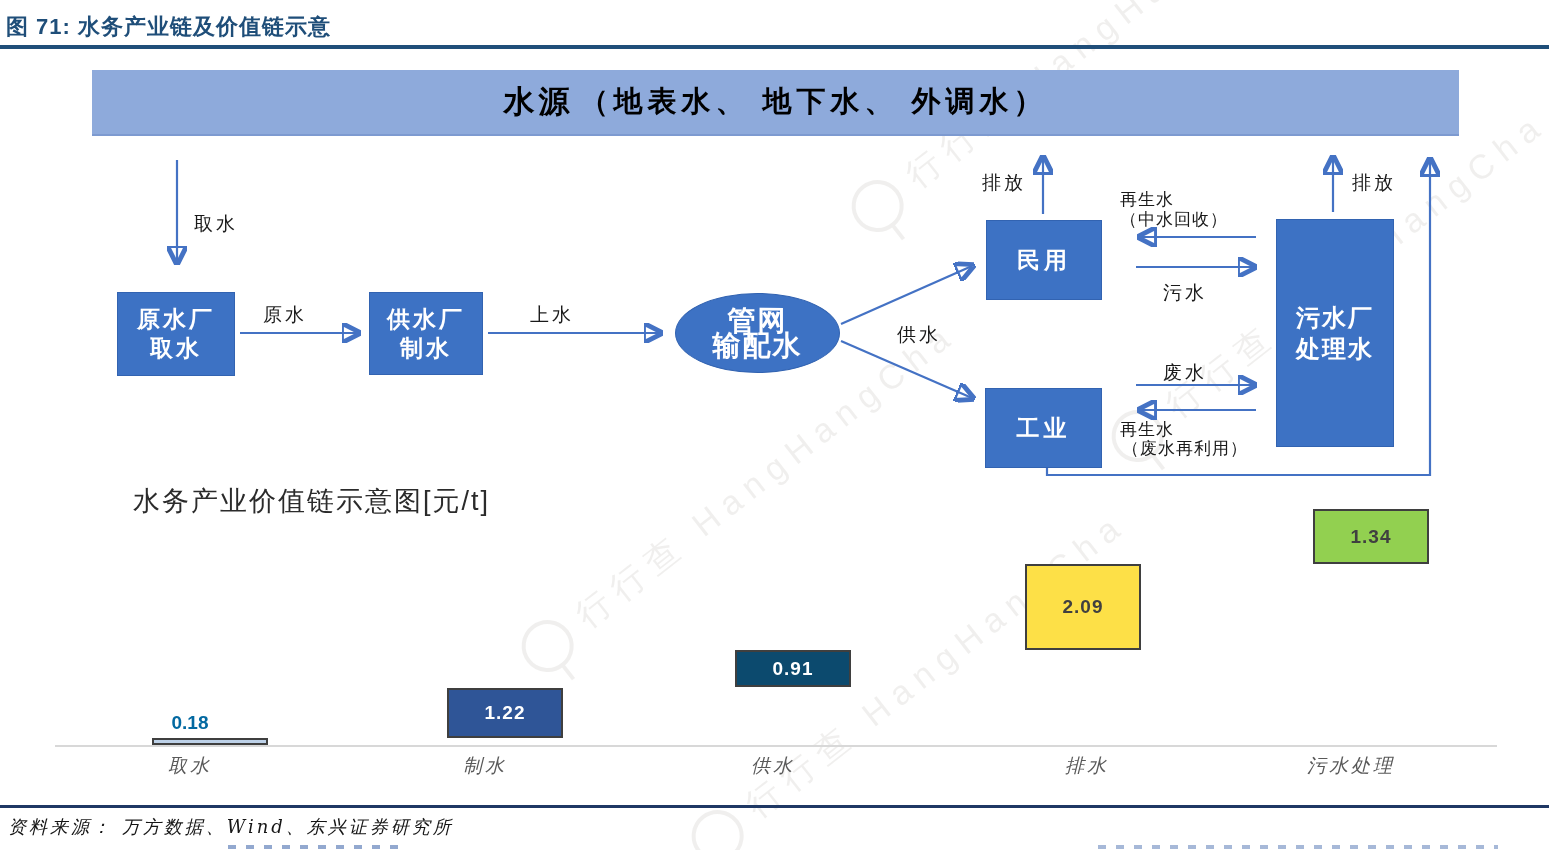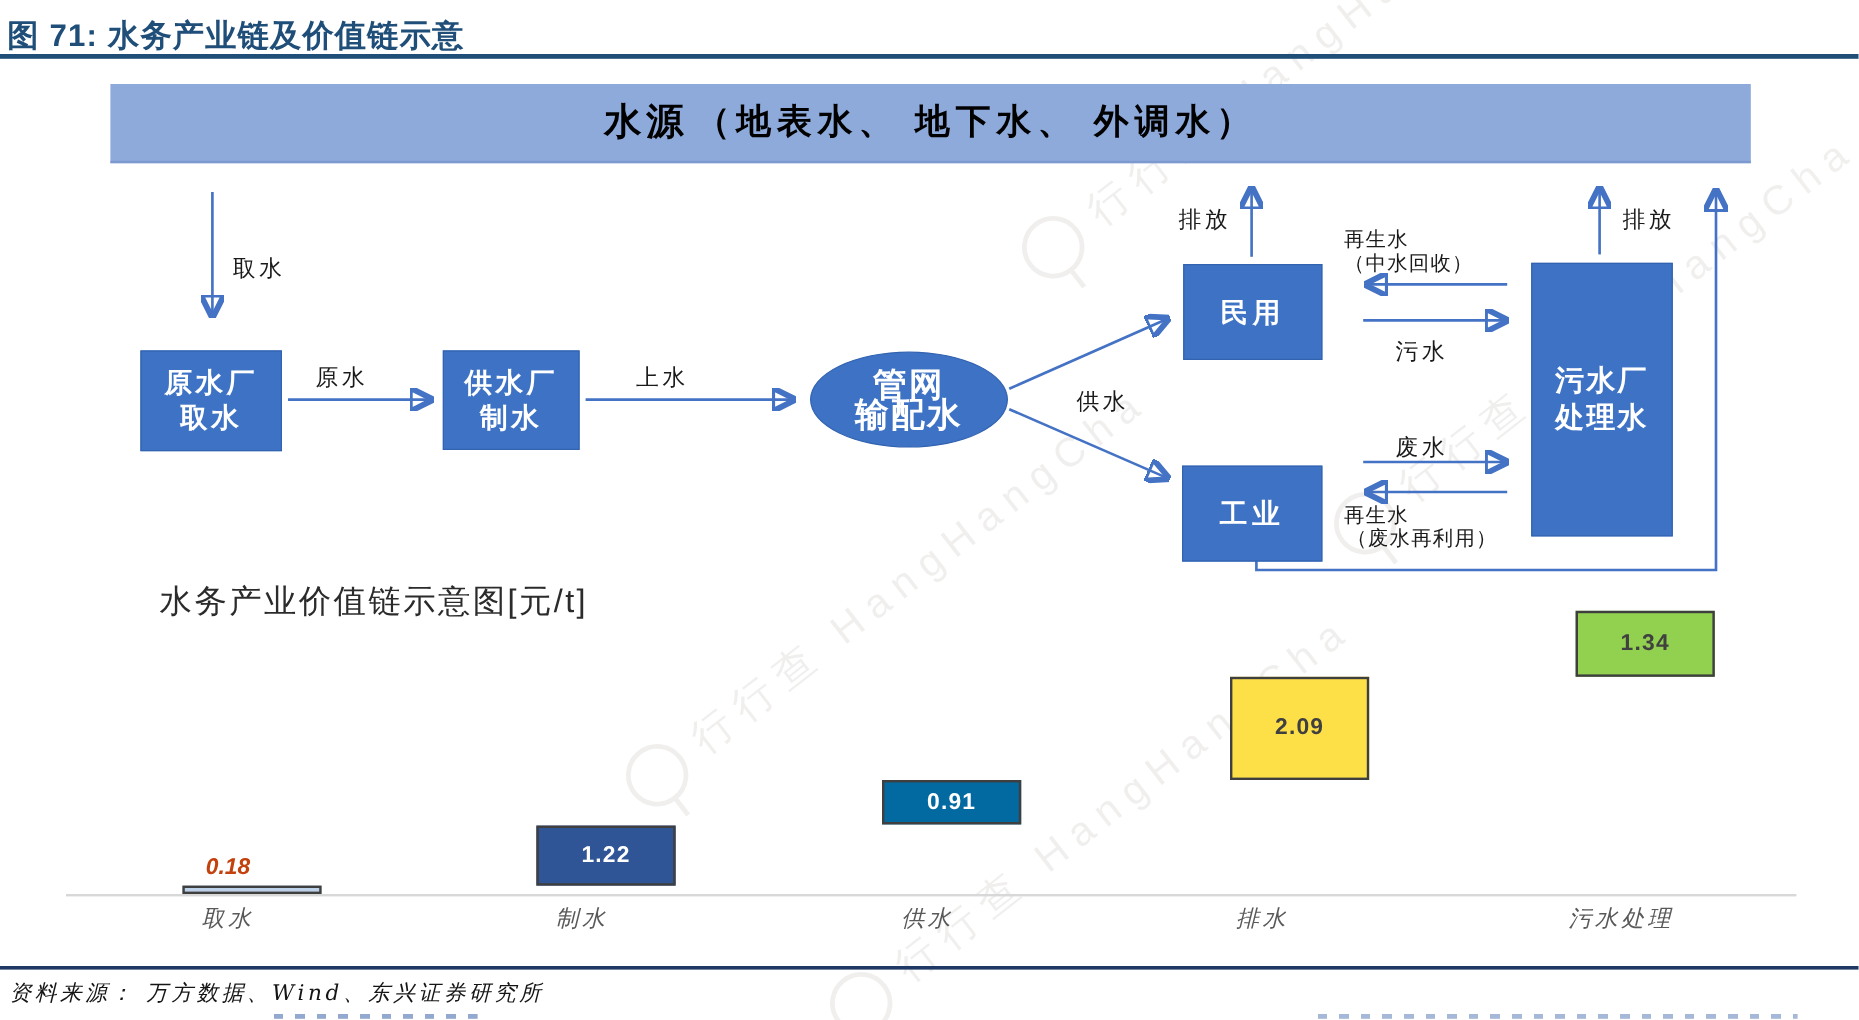--- a/index.html
+++ b/index.html
@@ -1,20 +1,20 @@
 <!DOCTYPE html>
 <html><head>
 <meta charset="utf-8">
 <style>
   html,body{margin:0;padding:0;background:#fff;}
   #root{position:relative;width:1549px;height:850px;background:#fff;overflow:hidden;
         font-family:"Liberation Sans",sans-serif;color:#1a1a1a;}
 
   
-  .fig-title{position:absolute;left:6px;top:12px;font-size:26px;font-weight:bold;color:#1F4E79;letter-spacing:1px;}
+  .fig-title{position:absolute;left:6px;top:12px;font-size:22px;font-weight:bold;color:#1F4E79;letter-spacing:1px;}
   .fig-rule{position:absolute;left:0;top:45px;width:1549px;height:4px;background:#1F4E79;}
 
   
   .banner{position:absolute;left:92px;top:70px;width:1367px;height:64px;background:#8EAADB;
           border-bottom:2px solid #7d9ad0;display:flex;align-items:center;justify-content:center;color:#000;}
   .banner .b1{font-size:31px;font-weight:bold;letter-spacing:4px;margin-right:6px;}
   .banner .b2{font-size:29px;font-weight:600;letter-spacing:5px;}
 
   
   .node{position:absolute;background:#3D72C4;border:1px solid #3263b1;color:#fff;font-weight:bold;
@@ -140,35 +140,35 @@
   <div class="flabel small ctr" style="left:1120px;top:188px;width:156px;">再生水</div>
   <div class="flabel small ctr" style="left:1120px;top:208px;width:156px;">（中水回收）</div>
   <div class="flabel ctr" style="left:1163px;top:280px;width:70px;">污水</div>
   <div class="flabel ctr" style="left:1163px;top:360px;width:70px;">废水</div>
   <div class="flabel small ctr" style="left:1120px;top:418px;width:162px;">再生水</div>
   <div class="flabel small ctr" style="left:1122px;top:437px;width:182px;">（废水再利用）</div>
 
   <div class="chart-title">水务产业价值链示意图[元/t]</div>
   <div class="axis-line"></div>
   <div id="bars">
-      <div class="bar-val-above" style="left: 132px; top: 712px; width: 116px; color: #c2410c; font-style: italic;">0.18</div>
+      <div class="bar-val-above" style="left: 132px; top: 712px; width: 116px; color: #0369a1;">0.18</div>
       <div class="bar" style="left: 132px; top: 738px; width: 116px; height: 7px; background: rgb(189, 209, 232); border-color: rgb(63, 63, 63);"></div>
       <div class="cat-label" style="left: 110px; width: 160px;">取水</div>
       <div class="bar" style="left: 427px; top: 688px; width: 116px; height: 50px; background: rgb(47, 85, 151); border-color: rgb(63, 63, 63);">
         <span class="bar-val" style="color: rgb(255, 255, 255);">1.22</span>
       </div>
       <div class="cat-label" style="left: 405px; width: 160px;">制水</div>
-      <div class="bar" style="left: 715px; top: 650px; width: 116px; height: 37px; background: #0369a1; border-color: rgb(63, 63, 63);">
+      <div class="bar" style="left: 715px; top: 650px; width: 116px; height: 37px; background: #0c4a6e; border-color: rgb(63, 63, 63);">
         <span class="bar-val" style="color: rgb(255, 255, 255);">0.91</span>
       </div>
       <div class="cat-label" style="left: 693px; width: 160px;">供水</div>
       <div class="bar" style="left: 1005px; top: 564px; width: 116px; height: 86px; background: #fde047; border-color: rgb(63, 63, 63);">
         <span class="bar-val" style="color: rgb(64, 64, 64);">2.09</span>
       </div>
-      <div class="cat-label" style="left: 972px; width: 160px;">排水</div>
+      <div class="cat-label" style="left: 1007px; width: 160px;">排水</div>
       <div class="bar" style="left: 1293px; top: 509px; width: 116px; height: 55px; background: rgb(146, 208, 80); border-color: rgb(63, 63, 63);">
         <span class="bar-val" style="color: rgb(64, 64, 64);">1.34</span>
       </div>
       <div class="cat-label" style="left: 1271px; width: 160px;">污水处理</div>
     </div>
 
   <div class="foot-rule"></div>
   <div class="source">资料来源： 万方数据、Wind、东兴证券研究所</div>
   <div class="frag" style="left:228px;width:170px;"></div>
   <div class="frag" style="left:1098px;width:400px;opacity:.45;"></div>

